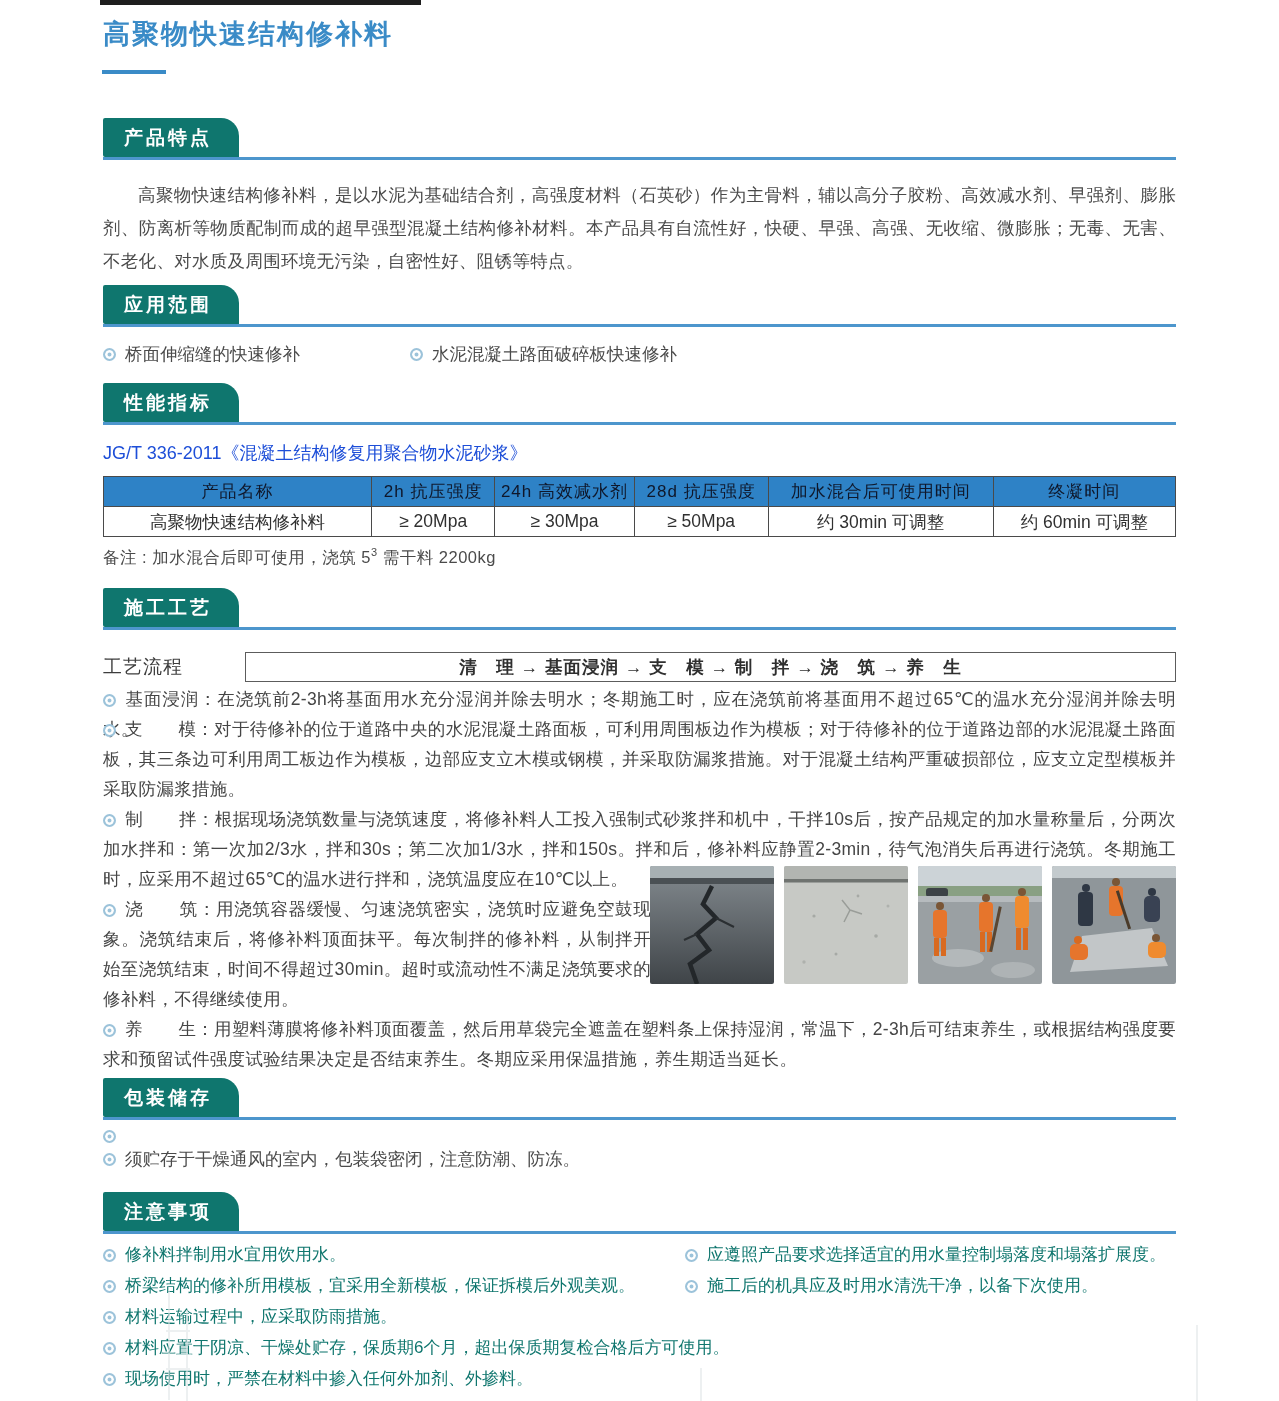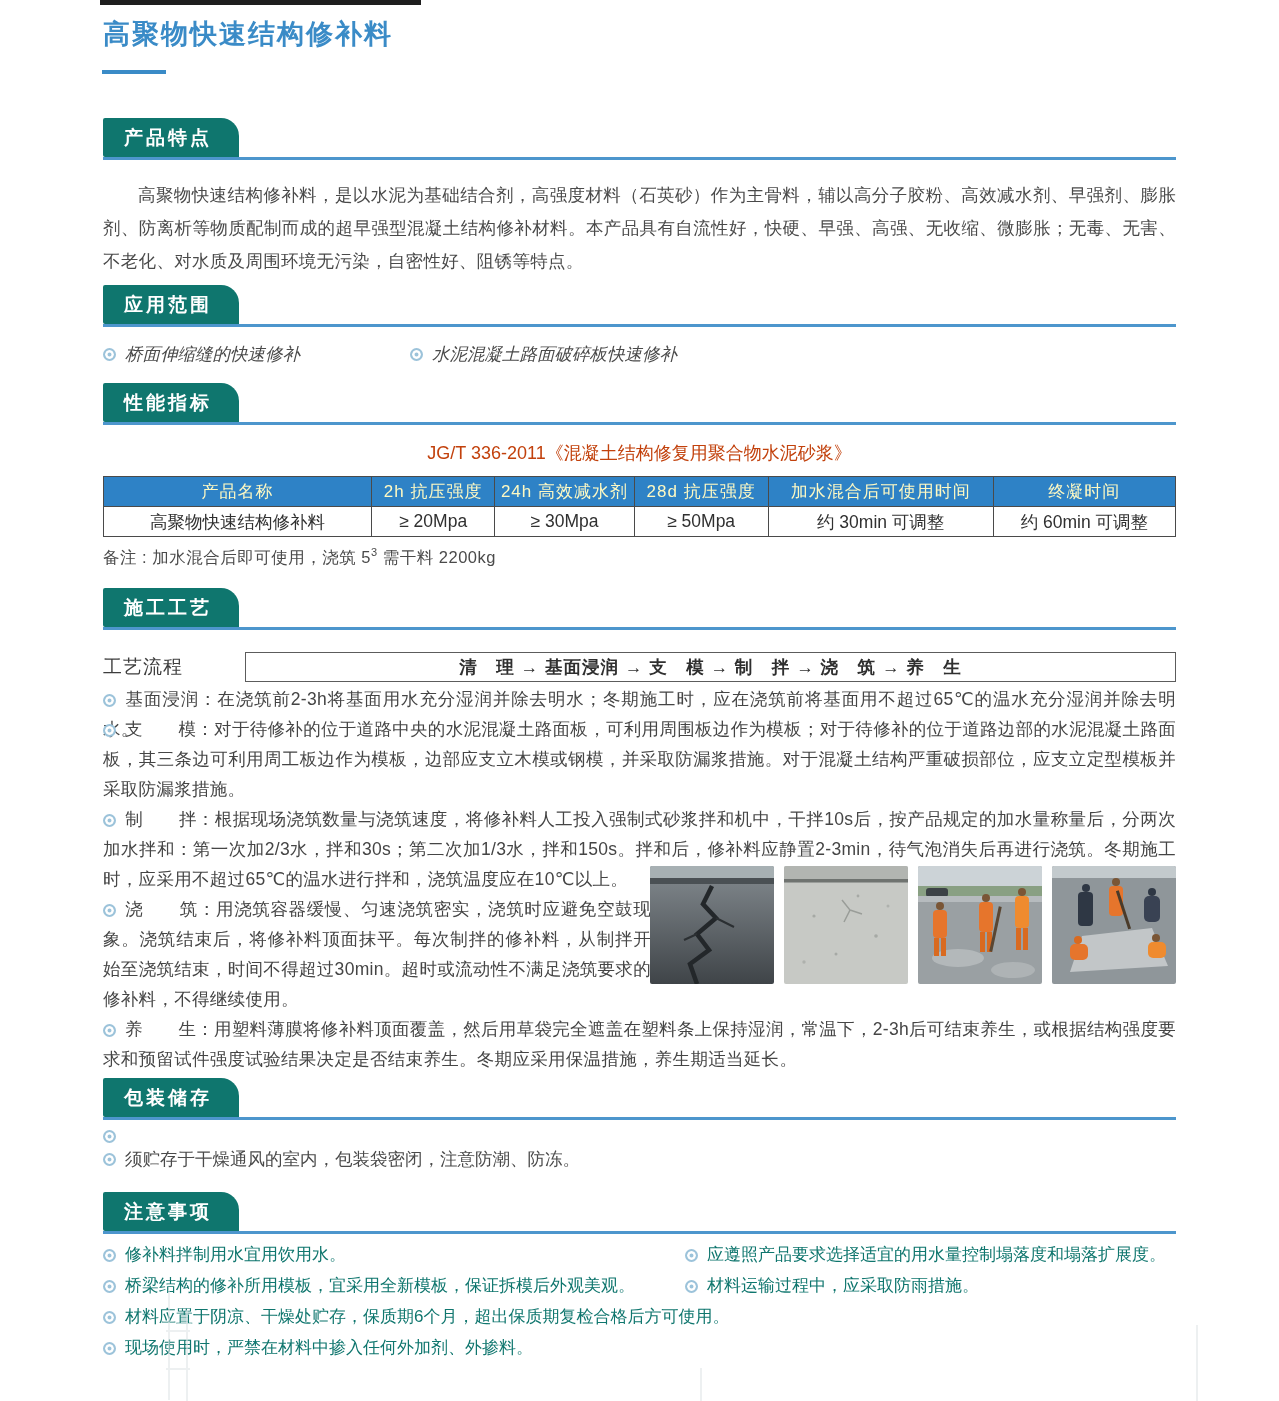--- a/index.html
+++ b/index.html
@@ -36,25 +36,25 @@
   .ring {
     display:inline-block; width:13px; height:13px; border-radius:50%;
     border:2px solid #9cc3da; box-shadow:inset 0 0 0 2.5px #ffffff;
     background:#9cc3da; margin-right:9px; vertical-align:-2px; flex:none;
   }
 
   .app-list { left:103px; width:1073px; display:flex; }
   .app-item { font-size:17.5px; color:#4a4a4a; display:flex; align-items:center; }
   .app-item:first-child { width:307px; }
 
-  .standard-line { left:103px; width:1073px; text-align:center; font-size:18px; color:#c2410c; }
+  .standard-line { left:103px; width:1073px; text-align:left; font-size:18px; color:#1d4ed8; }
 
   table.perf { left:103px; width:1073px; border-collapse:collapse; table-layout:fixed; }
   table.perf th {
-    background:#2e82c6; color:#fef9c3; font-size:17px; font-weight:normal;
+    background:#2e82c6; color:#0f172a; font-size:17px; font-weight:normal;
     height:30px; border:1px solid #4a4a4a; text-align:center; letter-spacing:1px;
   }
   table.perf td {
     height:30px; border:1px solid #4a4a4a; text-align:center;
     font-size:17.5px; color:#303030; background:#fff;
   }
   .perf-note { left:103px; font-size:16.5px; color:#4a4a4a; letter-spacing:0.5px; }
   .perf-note sup { font-size:11px; }
 
   .flow-row { left:103px; width:1073px; display:flex; align-items:center; }
@@ -97,21 +97,21 @@
 <div class="abs title-underline"></div>
 
 <div class="abs sec-head" style="top:124px;">
   <span class="sec-tab">产品特点</span>
 </div>
 <p class="abs body-par" style="top:180px;">高聚物快速结构修补料，是以水泥为基础结合剂，高强度材料（石英砂）作为主骨料，辅以高分子胶粉、高效减水剂、早强剂、膨胀剂、防离析等物质配制而成的超早强型混凝土结构修补材料。本产品具有自流性好，快硬、早强、高强、无收缩、微膨胀；无毒、无害、不老化、对水质及周围环境无污染，自密性好、阻锈等特点。</p>
 
 <div class="abs sec-head" style="top:291px;">
   <span class="sec-tab">应用范围</span>
 </div>
-<div class="abs app-list" style="top:342px;font-style:italic;">
+<div class="abs app-list" style="top:342px;">
   <div class="app-item">
     <span class="ring"></span>
     <span>桥面伸缩缝的快速修补</span>
   </div>
   <div class="app-item">
     <span class="ring"></span>
     <span>水泥混凝土路面破碎板快速修补</span>
   </div>
 </div>
 
@@ -279,20 +279,24 @@
       <span>修补料拌制用水宜用饮用水。</span>
     </div>
   <div class="note-item nc2">
       <span class="ring"></span>
       <span>应遵照产品要求选择适宜的用水量控制塌落度和塌落扩展度。</span>
     </div>
   <div class="note-item">
       <span class="ring"></span>
       <span>桥梁结构的修补所用模板，宜采用全新模板，保证拆模后外观美观。</span>
     </div>
+  <div class="note-item nc2">
+      <span class="ring"></span>
+      <span>施工后的机具应及时用水清洗干净，以备下次使用。</span>
+    </div>
   <div class="note-item">
       <span class="ring"></span>
       <span>材料运输过程中，应采取防雨措施。</span>
     </div>
   <div class="note-item span2">
       <span class="ring"></span>
       <span>材料应置于阴凉、干燥处贮存，保质期6个月，超出保质期复检合格后方可使用。</span>
     </div>
   <div class="note-item span2">
       <span class="ring"></span>

